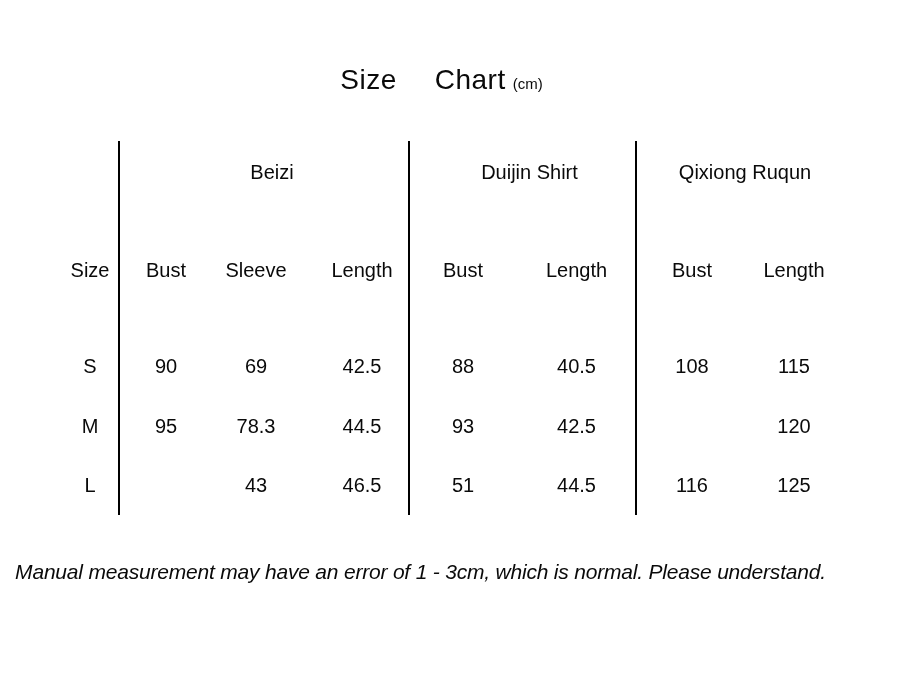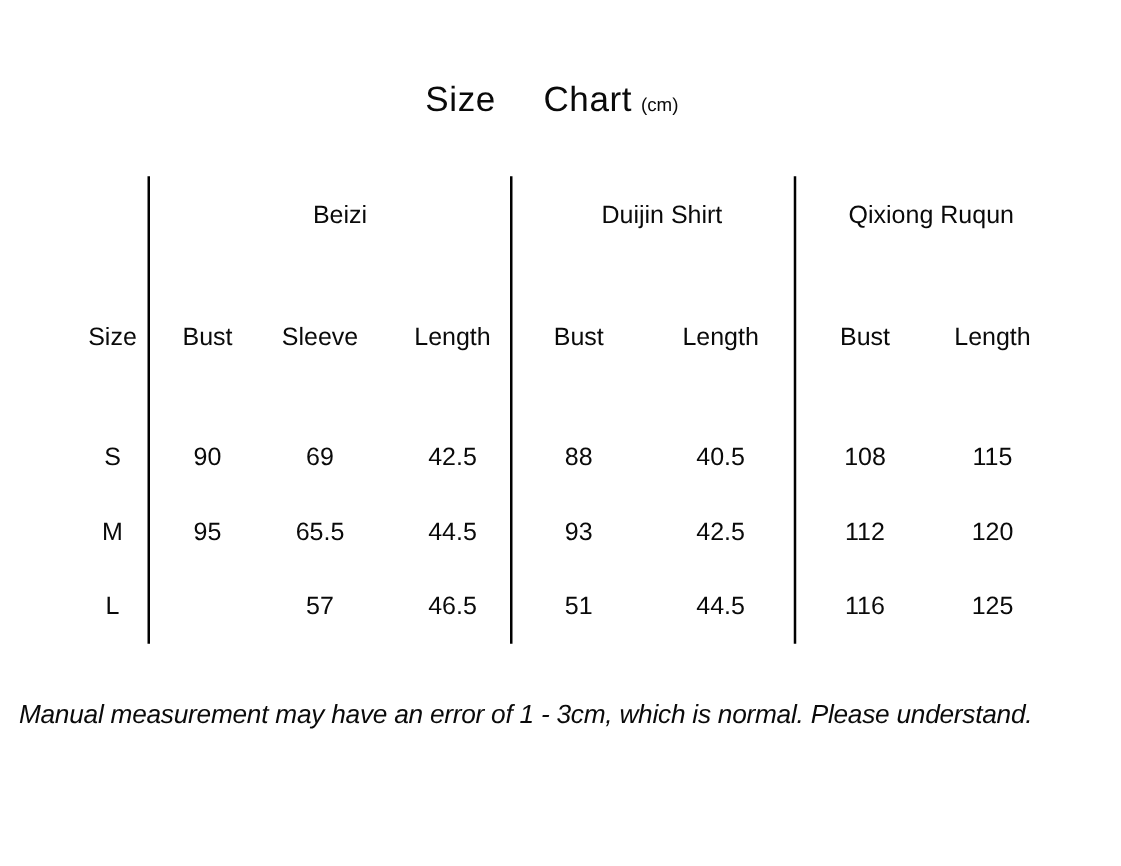--- a/index.html
+++ b/index.html
@@ -97,29 +97,28 @@
     <div class="cell" style="grid-area:3/2">90</div>
     <div class="cell" style="grid-area:3/3">69</div>
     <div class="cell" style="grid-area:3/4">42.5</div>
     <div class="cell" style="grid-area:3/5">88</div>
     <div class="cell" style="grid-area:3/6">40.5</div>
     <div class="cell" style="grid-area:3/7">108</div>
     <div class="cell" style="grid-area:3/8">115</div>
 
     <div class="cell" style="grid-area:4/1">M</div>
     <div class="cell" style="grid-area:4/2">95</div>
-    <div class="cell" style="grid-area:4/3">65.5</div>
+    <div class="cell" style="grid-area:4/3">78.3</div>
     <div class="cell" style="grid-area:4/4">44.5</div>
     <div class="cell" style="grid-area:4/5">93</div>
     <div class="cell" style="grid-area:4/6">42.5</div>
-    <div class="cell" style="grid-area:4/7">112</div>
     <div class="cell" style="grid-area:4/8">120</div>
 
     <div class="cell" style="grid-area:5/1">L</div>
-    <div class="cell" style="grid-area:5/3">57</div>
+    <div class="cell" style="grid-area:5/3">43</div>
     <div class="cell" style="grid-area:5/4">46.5</div>
     <div class="cell" style="grid-area:5/5">51</div>
     <div class="cell" style="grid-area:5/6">44.5</div>
     <div class="cell" style="grid-area:5/7">116</div>
     <div class="cell" style="grid-area:5/8">125</div>
 
     <div class="divider div1"></div>
     <div class="divider div2"></div>
     <div class="divider div3"></div>
   </div>

